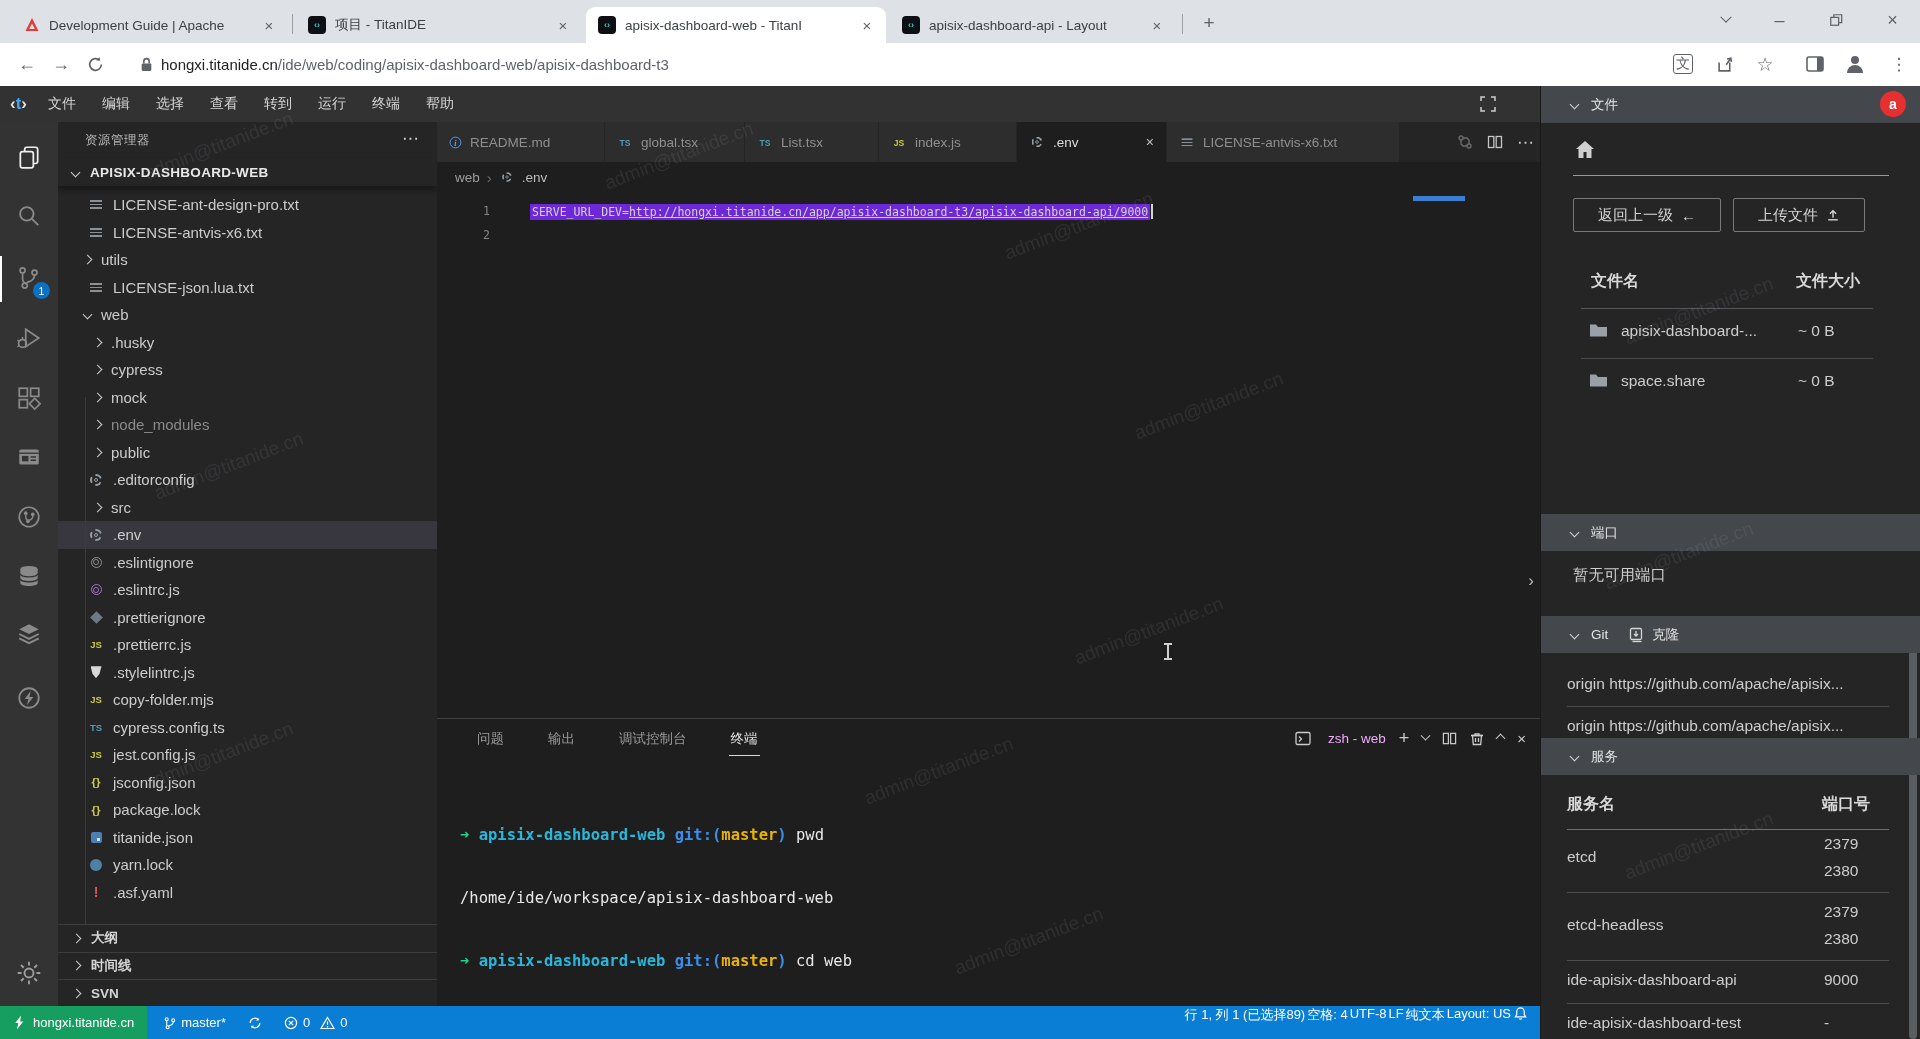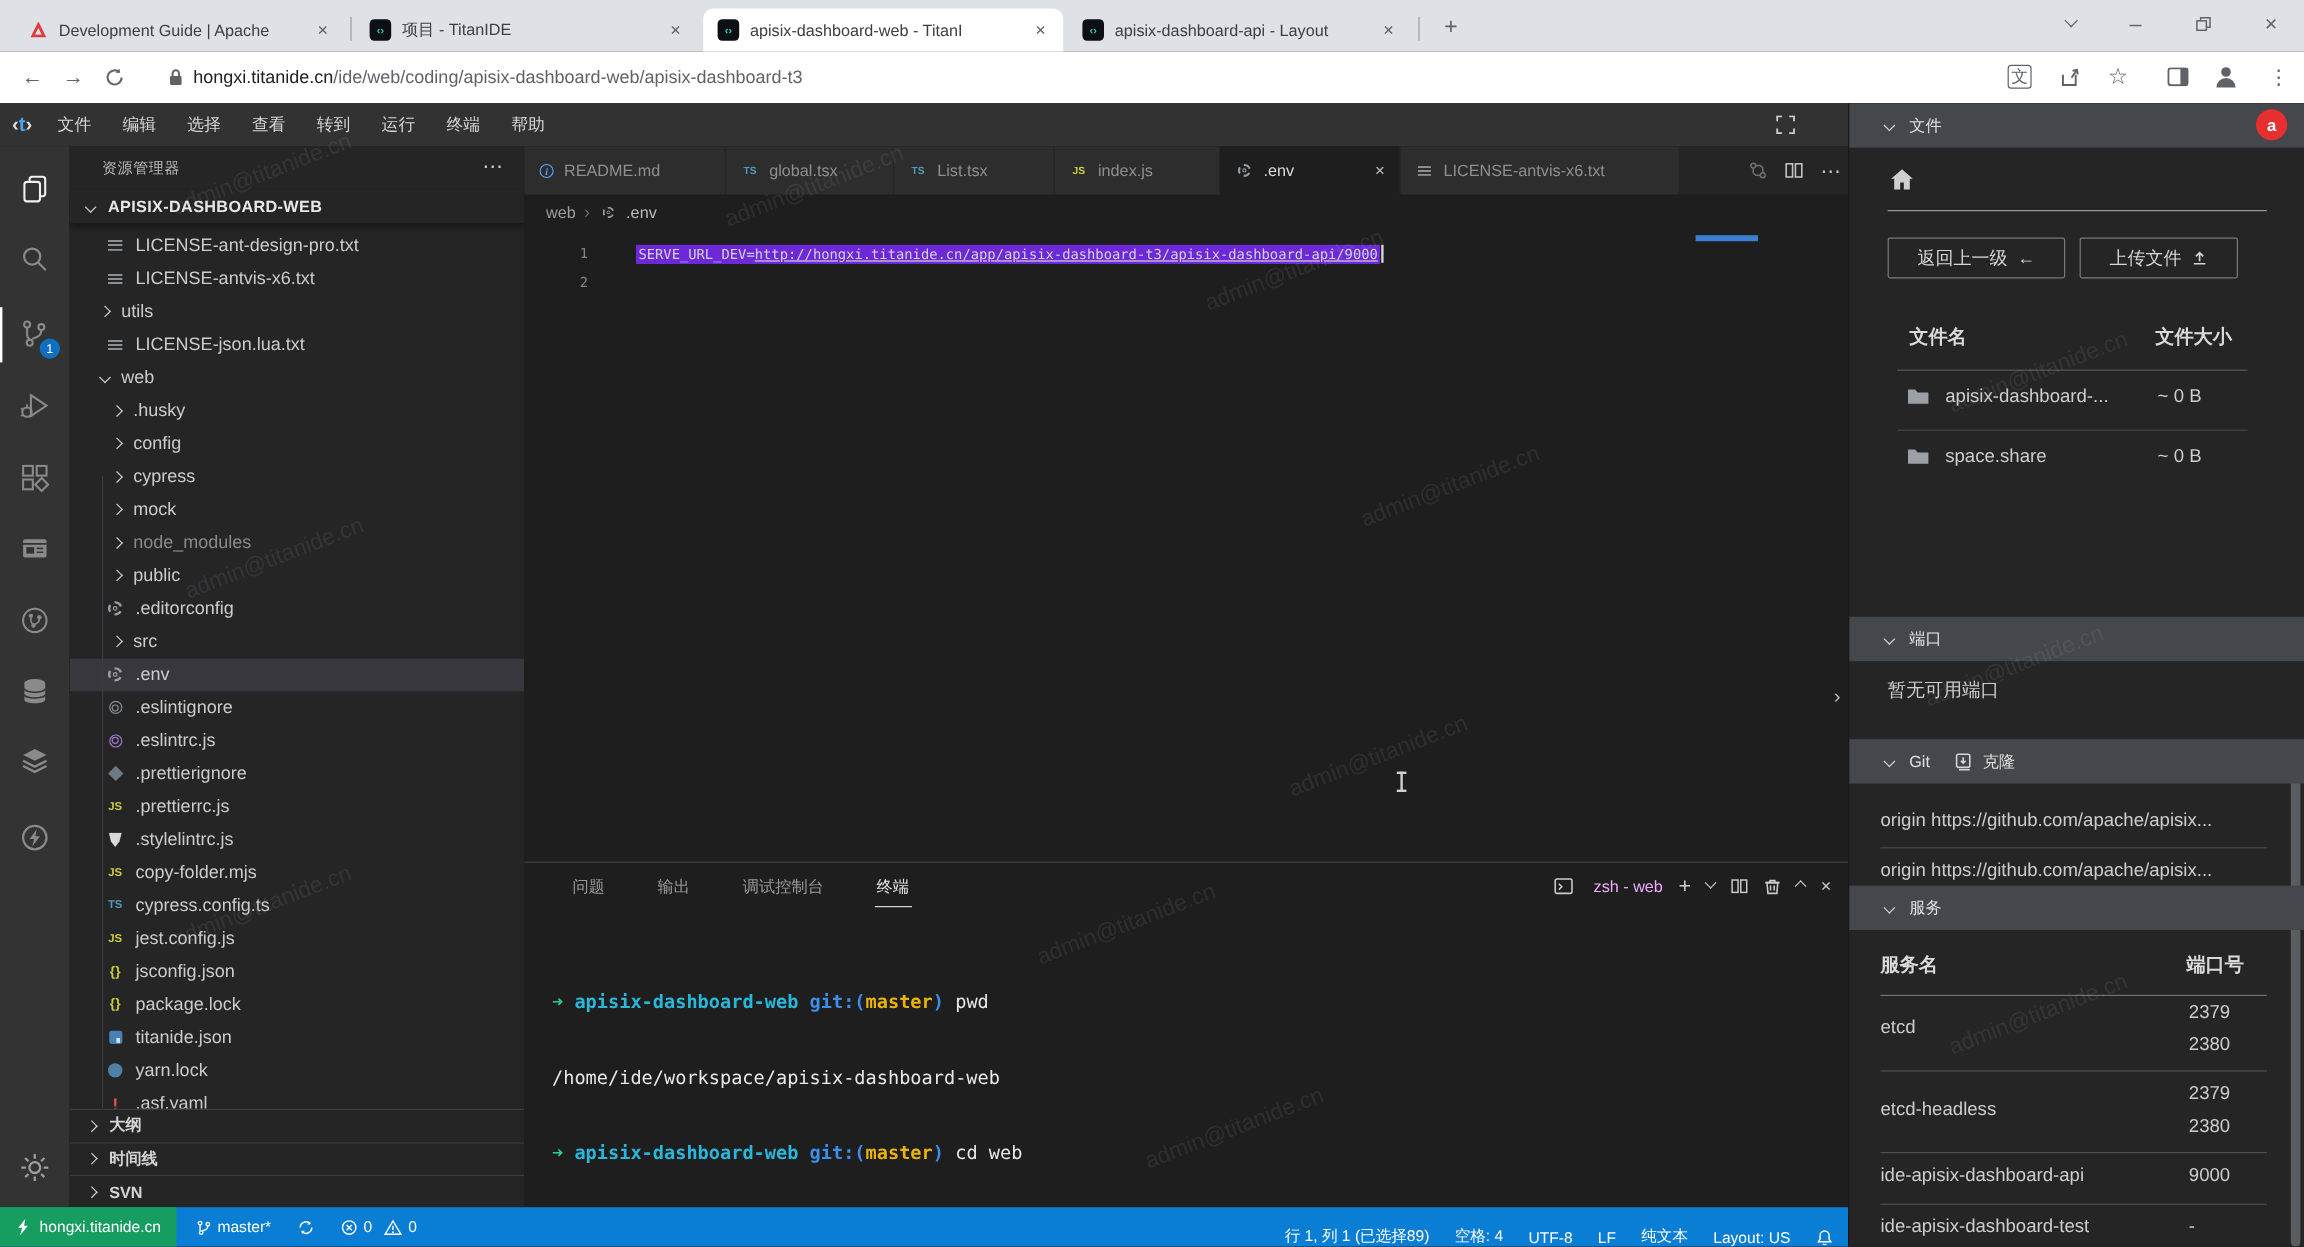--- a/index.html
+++ b/index.html
@@ -120,21 +120,21 @@
   .tcyn{color:#29b8db}
   .tblu{color:#3b8eea}
   .tred{color:#eab308}
   .twht{color:#e8e8e8;font-weight:normal}
   .tcursor{display:inline-block;width:9px;height:16px;border:1.2px solid #cfcfcf;vertical-align:-3px;margin-left:2px}
 
   
   #statusbar{position:absolute;left:0;top:1006px;width:1540px;height:33px;background:#0a7dd4;display:flex;align-items:center;color:#ffffff;font-size:13px}
   #remote-seg{height:33px;background:#169e61;display:flex;align-items:center;gap:7px;padding:0 13px}
   .sbitem{display:flex;align-items:center;gap:5px}
-  #sb-right{position:absolute;right:12px;top:0;height:33px;display:flex;align-items:flex-end;gap:21px}
+  #sb-right{position:absolute;right:12px;top:0;height:33px;display:flex;align-items:flex-start;gap:2px}
 
   
   #rightpanel{position:absolute;left:1540px;top:86px;width:380px;height:953px;background:#252526;border-left:1px solid #191919;overflow:hidden}
   .rphdr{position:absolute;left:0;width:380px;height:37px;background:#44474c;display:flex;align-items:center;z-index:4}
   .rphdr .chev{border-color:#d6d6d6;margin-left:30px}
   .rphdr .lbl{margin-left:13px;font-size:13.5px;color:#e2e2e2}
   #rp-avatar{position:absolute;right:14px;top:5px;width:26px;height:26px;border-radius:50%;background:#e62f2f;color:#fff;font-size:14px;font-weight:bold;display:flex;align-items:center;justify-content:center;z-index:5}
   .rbtn{position:absolute;height:34px;border:1px solid #797979;border-radius:2px;color:#d6d6d6;font-size:15px;display:flex;align-items:center;justify-content:center;gap:8px;background:transparent}
   .rtxt{position:absolute;color:#cdcdcd;font-size:15.5px;white-space:nowrap}
   .rhead{position:absolute;color:#dadada;font-size:16px;font-weight:bold;white-space:nowrap}
@@ -340,24 +340,20 @@
         </span>
         <span class="lbl">LICENSE-json.lua.txt</span>
       </div>
     <div class="trow d1folder">
         <span class="chev open"></span>
         <span class="lbl">web</span>
       </div>
     <div class="trow d2folder">
         <span class="chev"></span>
         <span class="lbl">.husky</span>
-      </div>
-    <div class="trow d2folder">
-        <span class="chev"></span>
-        <span class="lbl">config</span>
       </div>
     <div class="trow d2folder">
         <span class="chev"></span>
         <span class="lbl">cypress</span>
       </div>
     <div class="trow d2folder">
         <span class="chev"></span>
         <span class="lbl">mock</span>
       </div>
     <div class="trow d2folder dim">

